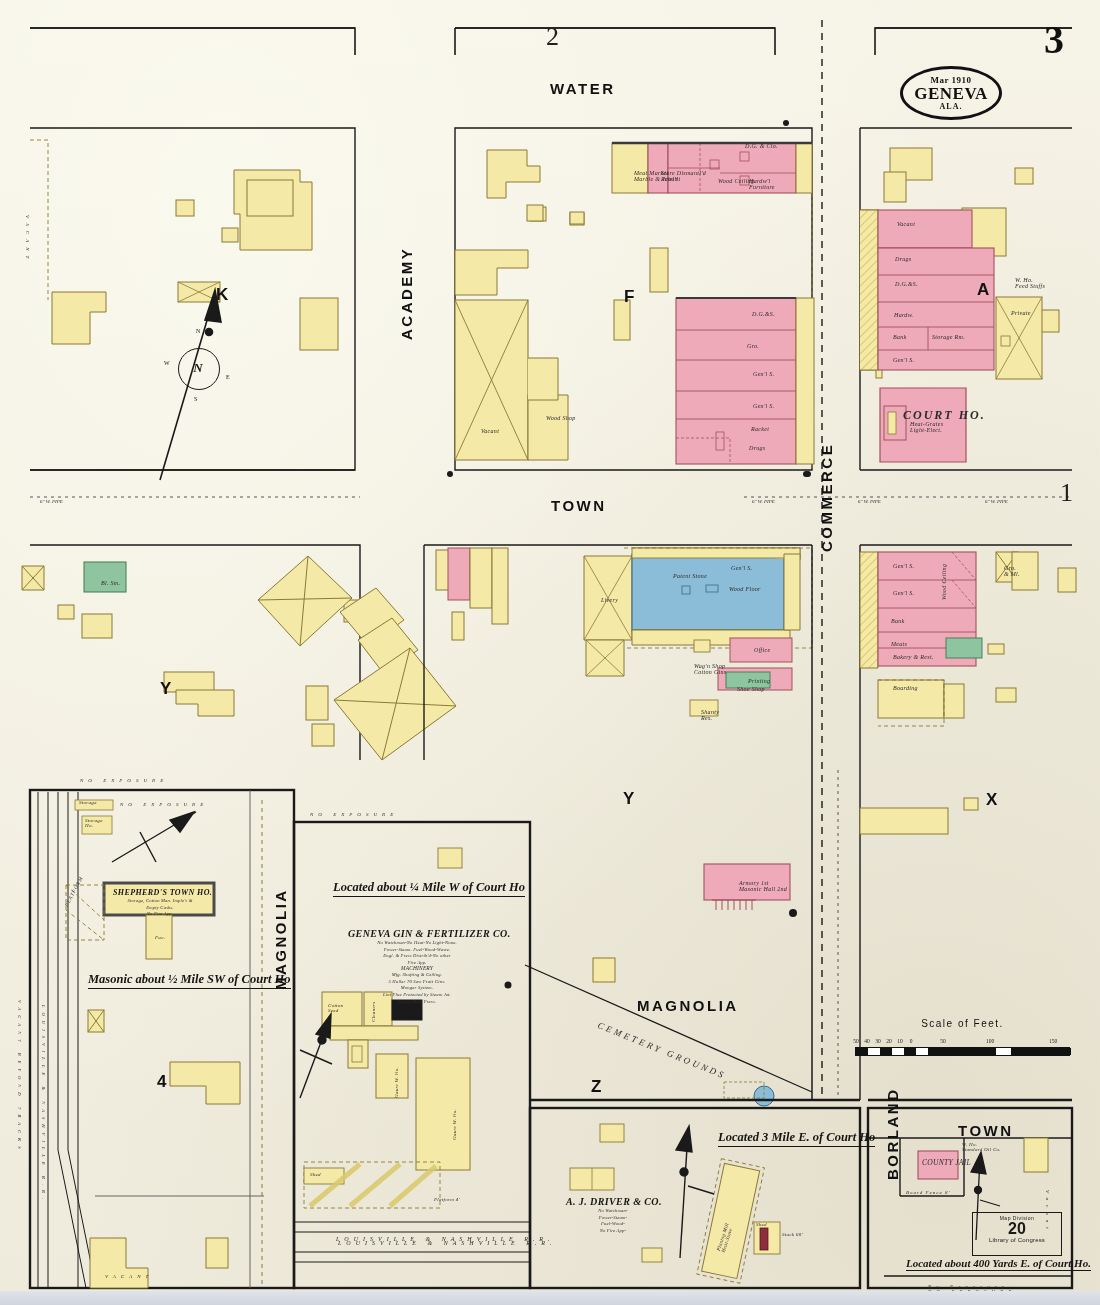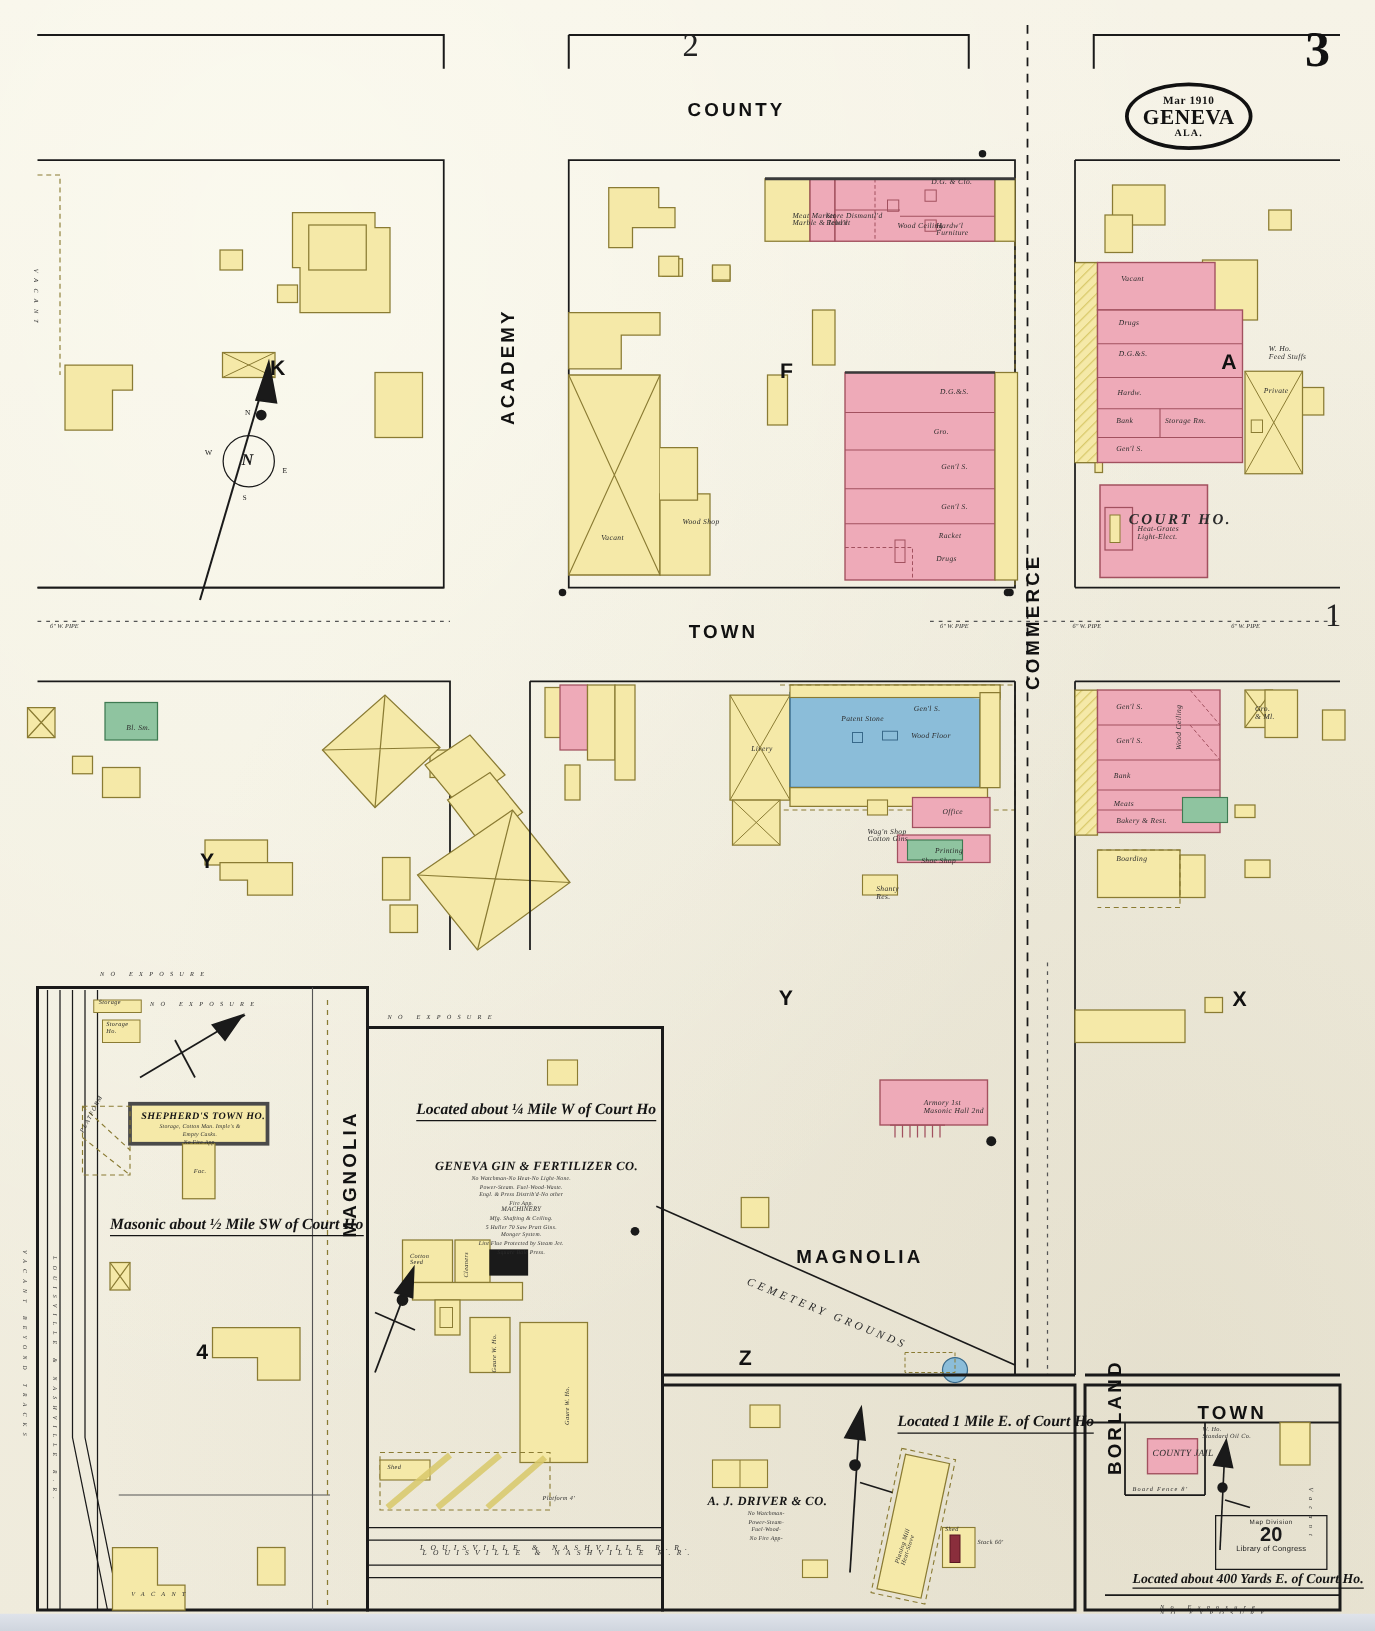--- a/index.html
+++ b/index.html
@@ -479,21 +479,21 @@
 
     <line x1="525" y1="965" x2="812" y2="1092" stroke="#1a1a1a" stroke-width="1.3"></line>
     <line x1="530" y1="1000" x2="812" y2="1100" stroke="#1a1a1a" stroke-width="0"></line>
 
     <line x1="530" y1="1100" x2="860" y2="1100" stroke="#1a1a1a" stroke-width="2.4"></line>
     <line x1="868" y1="1100" x2="1072" y2="1100" stroke="#1a1a1a" stroke-width="2.4"></line>
   </svg>
   </div>
 
   <div class="lyr" id="labels">
-      <div class="street" style="left: 550px; top: 80px;">COUNTY</div>
+      <div class="street" style="left: 550px; top: 80px;">WATER</div>
       <div class="street" style="left: 551px; top: 497px;">TOWN</div>
       <div class="street vert" style="left: 398px; top: 340px; transform: rotate(-90deg); transform-origin: 0px 0px;">ACADEMY</div>
       <div class="street vert" style="left: 818px; top: 552px; transform: rotate(-90deg); transform-origin: 0px 0px;">COMMERCE</div>
       <div class="street vert" style="left: 272px; top: 990px; transform: rotate(-90deg); transform-origin: 0px 0px;">MAGNOLIA</div>
       <div class="street" style="left: 637px; top: 997px;">MAGNOLIA</div>
       <div class="street vert" style="left: 884px; top: 1180px; transform: rotate(-90deg); transform-origin: 0px 0px;">BORLAND</div>
       <div class="street" style="left: 958px; top: 1122px;">TOWN</div>
       <div class="blockletter" style="left: 216px; top: 285px;">K</div>
       <div class="blockletter" style="left: 624px; top: 287px;">F</div>
       <div class="blockletter" style="left: 977px; top: 280px;">A</div>
@@ -580,20 +580,41 @@
 
   <div id="compass">
     <div class="ring"></div>
     <div class="mono">N</div>
     <div class="cd" style="left:36px;top:-2px;">N</div>
     <div class="cd" style="left:34px;top:66px;">S</div>
     <div class="cd" style="left:66px;top:44px;">E</div>
     <div class="cd" style="left:4px;top:30px;">W</div>
   </div>
 
+  <div id="scalebar">
+    <div class="sb-title">Scale of Feet.</div>
+    <div class="sb-ticks" id="sb-ticks">
+        <span style="left: 1px;">50</span>
+        <span style="left: 12px;">40</span>
+        <span style="left: 23px;">30</span>
+        <span style="left: 34px;">20</span>
+        <span style="left: 45px;">10</span>
+        <span style="left: 56px;">0</span>
+        <span style="left: 88px;">50</span>
+        <span style="left: 135px;">100</span>
+        <span style="left: 198px;">150</span>
+      </div>
+    <div class="sb-bar">
+      <i style="left:0;width:12px;"></i>
+        <i style="left:24px;width:12px;"></i>
+      <i style="left:48px;width:12px;"></i>
+      <i style="left:72px;width:68px;"></i>
+        <i style="left:155px;width:60px;"></i>
+    </div>
+  </div>
 
   <div id="loc-stamp">
     <div class="l1">Map Division</div>
     <div class="l2">20</div>
     <div class="l3">Library of Congress</div>
   </div>
 
   <div class="inset-title" style="left:88px;top:972px;">Masonic about ½ Mile SW of Court Ho</div>
   <div class="co-name" style="left:113px;top:888px;font-size:8px;">SHEPHERD'S TOWN HO.</div>
   <div class="fineblock" style="left:112px;top:898px;width:96px;">Storage, Cotton Man. Imple's &amp;
@@ -606,21 +627,21 @@
 Power-Steam. Fuel-Wood-Waste.
 Engl. &amp; Press Distrib'd-No other
 Fire App.</div>
   <div class="fineblock" style="left:352px;top:965px;width:130px;font-size:5.4px;">MACHINERY</div>
   <div class="fineblock" style="left:352px;top:972px;width:130px;">Mfg. Shafting &amp; Ceiling.
 5 Huller 70 Saw Pratt Gins.
 Monger System.
 Lint Flue Protected by Steam Jet.
 Square Bale Press.</div>
 
-  <div class="inset-title" style="left:718px;top:1130px;">Located 1 Mile E. of Court Ho</div>
+  <div class="inset-title" style="left:718px;top:1130px;">Located 3 Mile E. of Court Ho</div>
   <div class="co-name" style="left:566px;top:1196px;">A. J. DRIVER &amp; CO.</div>
   <div class="fineblock" style="left:570px;top:1208px;width:86px;">No Watchman-
 Power-Steam-
 Fuel-Wood-
 No Fire App-</div>
 
   <div class="inset-title" style="left:906px;top:1257px;font-size:11px;">Located about 400 Yards E. of Court Ho.</div>
   <div class="hand md" style="left:922px;top:1158px;">COUNTY JAIL</div>
   <div class="hand xs" style="left:962px;top:1142px;white-space:pre;">W. Ho.
 Standard Oil Co.</div>

